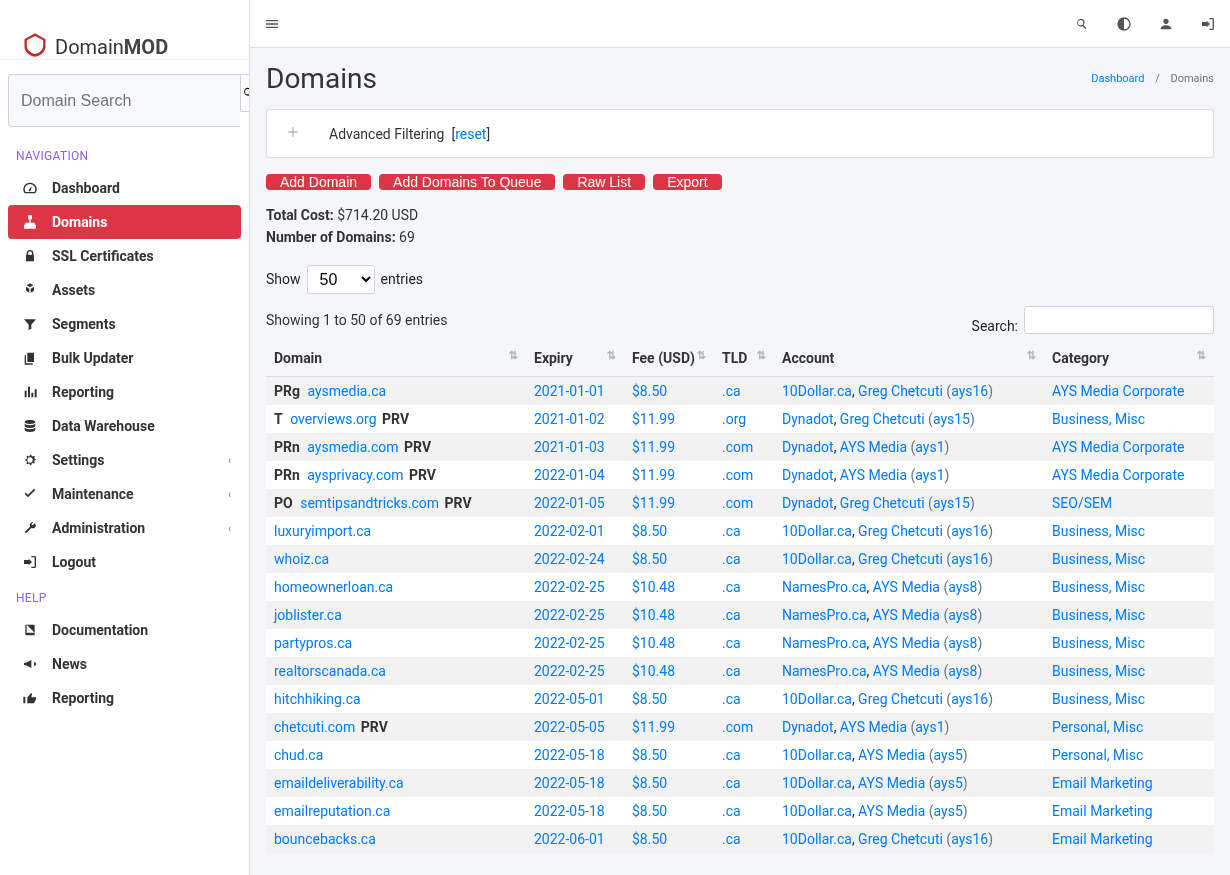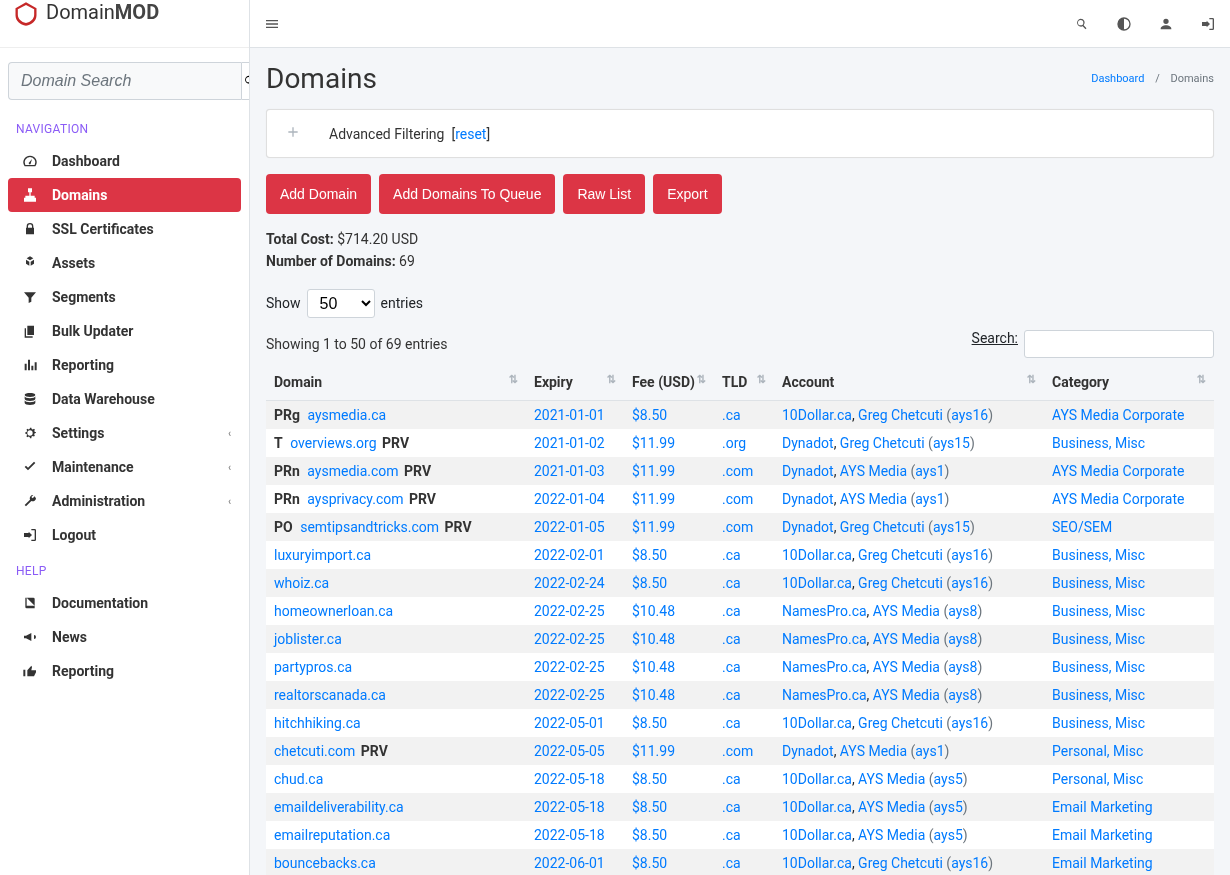--- a/index.html
+++ b/index.html
@@ -1,27 +1,27 @@
 <!DOCTYPE html>
 <html><head>
 <meta charset="utf-8">
 <style>
 * { box-sizing: border-box; margin: 0; padding: 0; }
 body { font-family: -apple-system, BlinkMacSystemFont, "Segoe UI", Roboto, "Helvetica Neue", Arial, sans-serif; font-size: 14px; color: #212529; background: #f4f6f9; }
 a { color: #007bff; text-decoration: none; }
 
 
 .sidebar { position: fixed; left: 0; top: 0; bottom: 0; width: 250px; background: #fff; border-right: 1px solid #dee2e6; overflow-y: auto; }
-.brand { display: flex; align-items: flex-start; height: 48px; padding: 0 12px; border-bottom: 1px solid #eee; }
+.brand { display: flex; align-items: flex-end; height: 60px; padding: 0 21px; border-bottom: 1px solid #eee; }
 .brand-logo { width: 28px; height: 28px; margin-right: 6px; }
 .brand-text { font-size: 20px; font-weight: 400; color: #333; }
 .brand-text b { font-weight: 700; color: #444; }
 
 .search-wrap { display: flex; padding: 14px 8px; gap: 0; }
-.search-input { flex: 1; height: 38px; padding: 6px 12px; border: 1px solid #ced4da; border-right: none; border-radius: 4px 0 0 4px; background: #f8f9fa; font-size: 16px; color: #495057; font-style: italic; }
+.search-input { flex: 1; height: 53px; padding: 6px 12px; border: 1px solid #ced4da; border-right: none; border-radius: 4px 0 0 4px; background: #f8f9fa; font-size: 16px; color: #495057; }
 .search-input::placeholder { color: #6c757d; }
 .search-btn { width: 40px; height: 38px; border: 1px solid #ced4da; border-radius: 0 4px 4px 0; background: #fff; display: flex; align-items: center; justify-content: center; cursor: pointer; }
 
 .nav-header { padding: 8px 16px 4px; font-size: 12px; color: #8b5cf6; letter-spacing: 0.3px; }
 .nav-list { list-style: none; padding: 4px 8px; }
 .nav-item { display: flex; align-items: center; padding: 9px 10px; border-radius: 4px; cursor: pointer; color: #333; position: relative; }
 .nav-item.active { background: #dc3545; color: #fff; }
 .nav-item .icon { width: 24px; display: inline-flex; justify-content: center; margin-right: 10px; font-size: 14px; }
 .nav-item .chev { margin-left: auto; font-size: 10px; color: #888; }
 .nav-item.bold { font-weight: 700; }
@@ -37,32 +37,32 @@
 .page-header { display: flex; align-items: center; margin-bottom: 14px; }
 .page-title { font-size: 28px; font-weight: 400; color: #333; }
 .breadcrumb { margin-left: auto; font-size: 11px; color: #6c757d; }
 .breadcrumb .sep { margin: 0 8px; color: #6c757d; }
 
 .card { background: #fff; border: 1px solid rgba(0,0,0,.125); border-radius: 4px; box-shadow: 0 0 1px rgba(0,0,0,.1); }
 .filter-row { display: flex; align-items: center; padding: 14px 18px; color: #333; }
 .filter-row .plus { color: #adb5bd; margin-right: 28px; font-size: 14px; }
 
 .btn-row { display: flex; gap: 8px; margin: 16px 0 14px; }
-.btn { padding: 12px 14px; border: none; border-radius: 4px; background: #dc3545; color: #fff; font-size: 14px; font-weight: 500; cursor: pointer; }
+.btn { padding: 0 14px; border: none; border-radius: 4px; background: #dc3545; color: #fff; font-size: 14px; font-weight: 500; cursor: pointer; }
 
 .summary { margin-bottom: 16px; line-height: 1.6; color: #333; }
 .summary b { font-weight: 700; }
 
 .table-controls { display: flex; align-items: center; margin-bottom: 12px; }
 .length-sel { display: flex; align-items: center; gap: 6px; }
 .length-sel select { padding: 4px 20px 4px 8px; border: 1px solid #ced4da; border-radius: 3px; font-size: 16px; background: #fff; }
 
 .info-search { display: flex; align-items: center; margin-bottom: 6px; }
 .info-text { color: #333; text-align: right; }
-.search-box { margin-left: auto; display: flex; align-items: flex-start; gap: 6px; text-decoration: underline; }
+.search-box { margin-left: auto; display: flex; align-items: flex-end; gap: 6px; }
 .search-box input { width: 190px; padding: 5px 8px; border: 1px solid #ced4da; border-radius: 3px; font-size: 14px; }
 
 table.data { width: 100%; border-collapse: collapse; font-size: 14px; }
 table.data th { text-align: left; padding: 10px 8px; font-weight: 700; color: #333; position: relative; border-bottom: 1px solid #dee2e6; }
 table.data th .sort { float: right; color: #adb5bd; font-size: 11px; line-height: 1; }
 table.data td { padding: 6px 8px; vertical-align: middle; }
 table.data tbody tr:nth-child(odd) { background: #f2f2f2; }
 table.data tbody tr:nth-child(even) { background: #fff; }
 
 .tag { font-weight: 700; color: #333; margin-right: 4px; }

